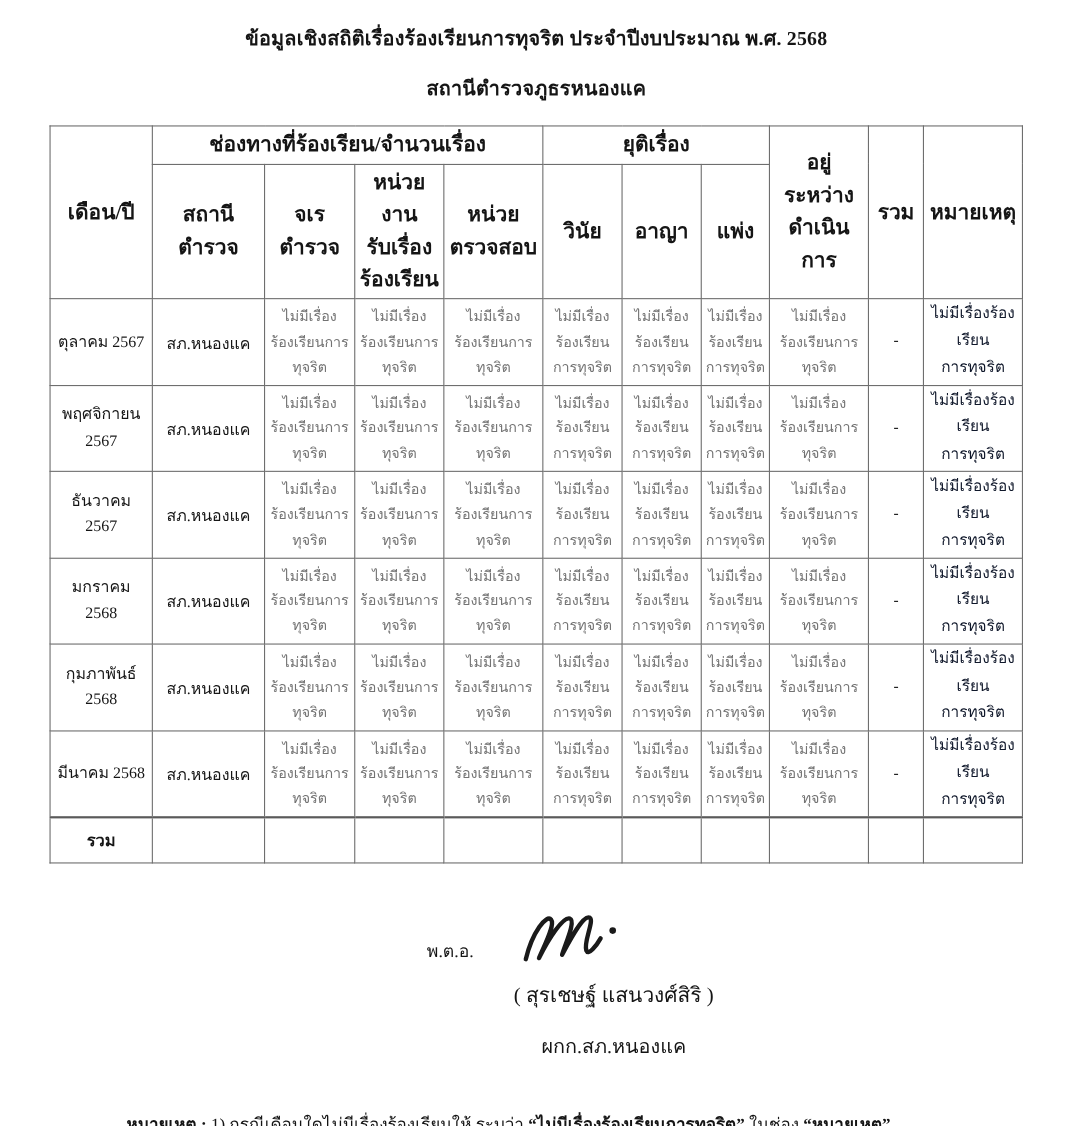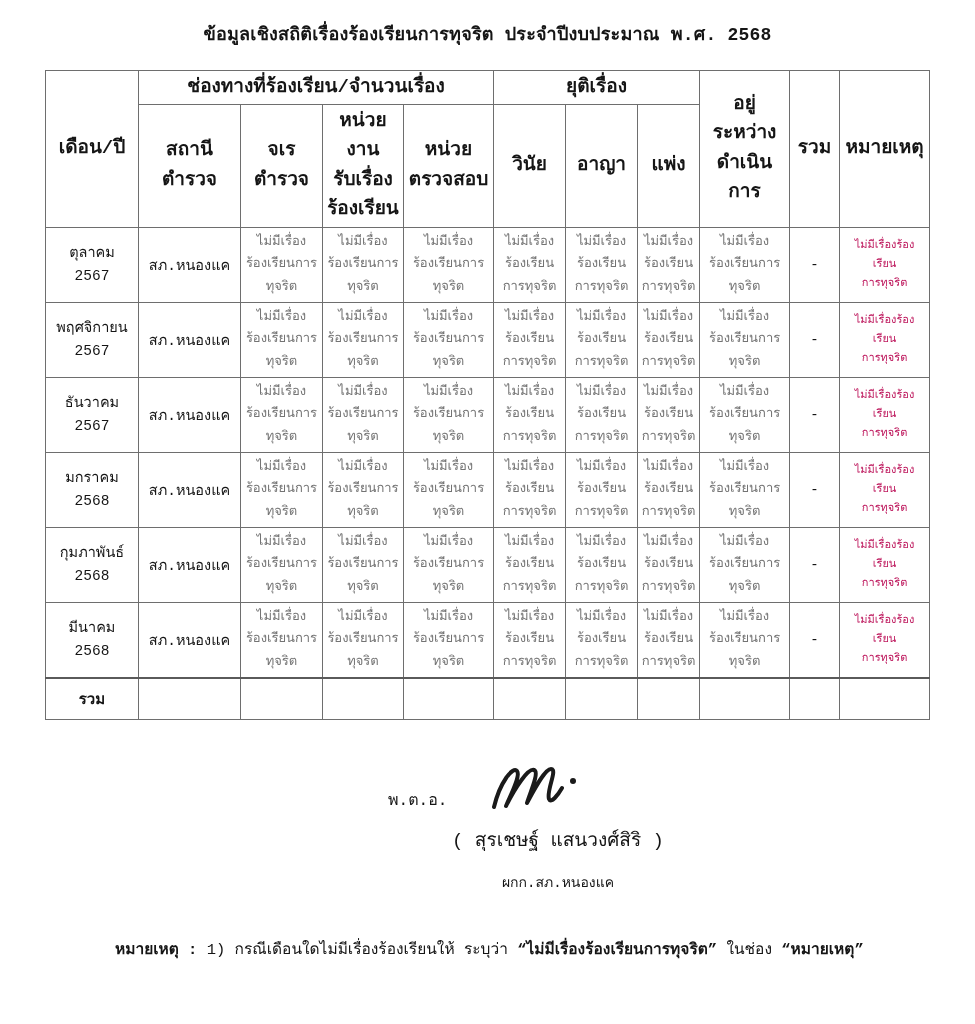--- a/index.html
+++ b/index.html
@@ -1,21 +1,21 @@
 <!DOCTYPE html>
 <html lang="th"><head>
 <meta charset="utf-8">
 <style>
   html,body { margin:0; padding:0; background:#ffffff; }
   .page {
     position:relative;
     width:975px; height:1024px;
     background:#ffffff;
     color:#151515;
-    font-family:Liberation Mono, monospace;
+    font-family:Liberation Serif, serif;
     overflow:hidden;
     border-radius:10px;
   }
   
   .doc-header { text-align:center; padding-top:25px; }
   .title-line {
     font-weight:bold;
     font-size:18px;
     line-height:1.2;
     margin-bottom:23px;
@@ -42,45 +42,46 @@
     line-height:1.55;
   }
   thead tr.h1 th { height:26px; }
   thead tr.h2 th { height:90px; }
   tbody tr.data-row td { height:70px; vertical-align:middle; }
   .pre { white-space:pre-line; }
   td.c-month   { font-size:14.5px; line-height:1.6; }
   td.c-station { font-size:14.5px;margin-left:33px; }
   td.c-data    { font-size:13px; line-height:1.75; color:#737373; }
   td.c-total   { font-size:14px; vertical-align:top; padding-top:7px; }
-  td.c-remark  { font-size:11px; line-height:1.75; vertical-align:top; padding-top:5px; color:#be185d; }
+  td.c-remark  { font-size:14px; line-height:1.75; vertical-align:top; padding-top:5px; color:#0f172a; }
   tr.total-row td { height:36px; border-top:2px solid #5a5a5a; vertical-align:middle; }
   tr.total-row td.total-label { font-weight:bold; font-size:15px; }
   
   .signature-block {
     margin:40px 0 0 388px;
     width:300px;
   }
   .sig-row { display:flex; align-items:flex-end; }
   .sig-rank { font-size:16px; padding-bottom:6px; }
   .sig-svg { margin-left:40px; }
   .sig-name { text-align:center; font-size:19px; margin-top:6px; padding-left:40px; }
-  .sig-pos  { text-align:center; font-size:14px; margin-top:17px; padding-left:40px; }
+  .sig-pos  { text-align:center; font-size:18px; margin-top:17px; padding-left:40px; }
   
   .notes { margin:46px 0 0 115px; font-size:15.5px; }
   .notes .bold { font-weight:bold; }
   .note-first-line { line-height:1.5; }
 </style>
 </head>
 <body>
 
 <div class="page">
 
   <div class="doc-header">
     <div class="title-line">ข้อมูลเชิงสถิติเรื่องร้องเรียนการทุจริต ประจำปีงบประมาณ พ.ศ. 2568</div>
+    <div class="title-line">สถานีตำรวจภูธรหนองแค</div>
   </div>
 
   <table class="stats">
     <colgroup>
       <col style="width:93px">
         <col style="width:102px">
         <col style="width:82px">
       <col style="width:81px">
         <col style="width:90px">
         <col style="width:72px">

